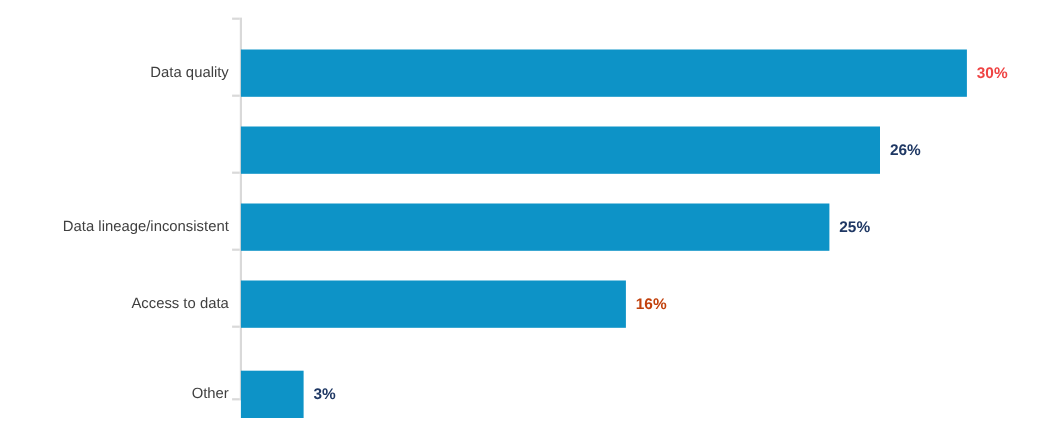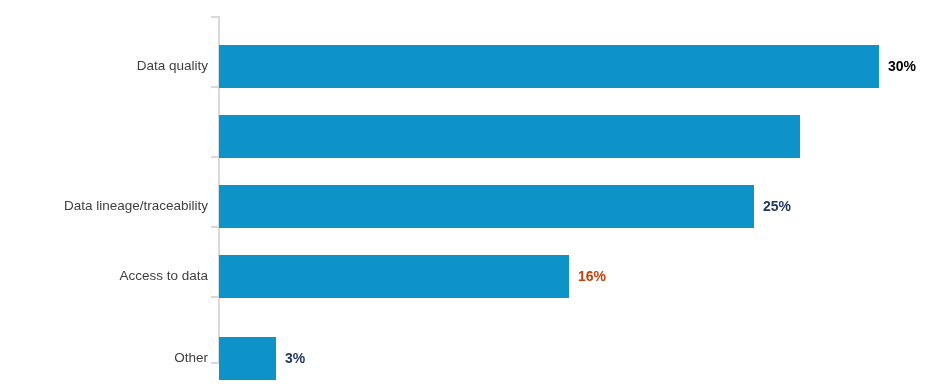--- a/index.html
+++ b/index.html
@@ -90,29 +90,30 @@
     <div class="axis-tick" style="top: 16px; background: rgb(217, 217, 217);"></div>
     <div class="axis-tick" style="top: 86px; background: rgb(217, 217, 217);"></div>
     <div class="axis-tick" style="top: 156px; background: rgb(217, 217, 217);"></div>
     <div class="axis-tick" style="top: 226px; background: rgb(217, 217, 217);"></div>
     <div class="axis-tick" style="top: 296px; background: rgb(217, 217, 217);"></div>
     <div class="axis-tick" style="top: 362px; background: rgb(217, 217, 217);"></div>
 
     <div class="bar-row" style="top:31px;">
       <div class="cat-label" style="color: rgb(63, 63, 63);">Data quality</div>
       <div class="bar" style="width: 660px; background: rgb(13, 147, 199);"></div>
-      <div class="value-label" style="left: 888px; color: #000000;">30%</div>
+      <div class="value-label" style="left: 888px; color: #ef4444;">30%</div>
     </div>
 
     <div class="bar-row" style="top:101px;">
       <div class="bar" style="width: 581px; background: rgb(13, 147, 199);"></div>
+      <div class="value-label" style="left: 809px; color: rgb(31, 56, 100);">26%</div>
     </div>
 
     <div class="bar-row" style="top:171px;">
-      <div class="cat-label" style="color: rgb(63, 63, 63);">Data lineage/traceability</div>
+      <div class="cat-label" style="color: rgb(63, 63, 63);">Data lineage/inconsistent</div>
       <div class="bar" style="width: 535px; background: rgb(13, 147, 199);"></div>
       <div class="value-label" style="left: 763px; color: rgb(31, 56, 100); text-align: right;">25%</div>
     </div>
 
     <div class="bar-row" style="top:241px;">
       <div class="cat-label" style="color: rgb(63, 63, 63);">Access to data</div>
       <div class="bar" style="width: 350px; background: rgb(13, 147, 199);"></div>
       <div class="value-label" style="left: 578px; color: #c2410c;">16%</div>
     </div>
 

